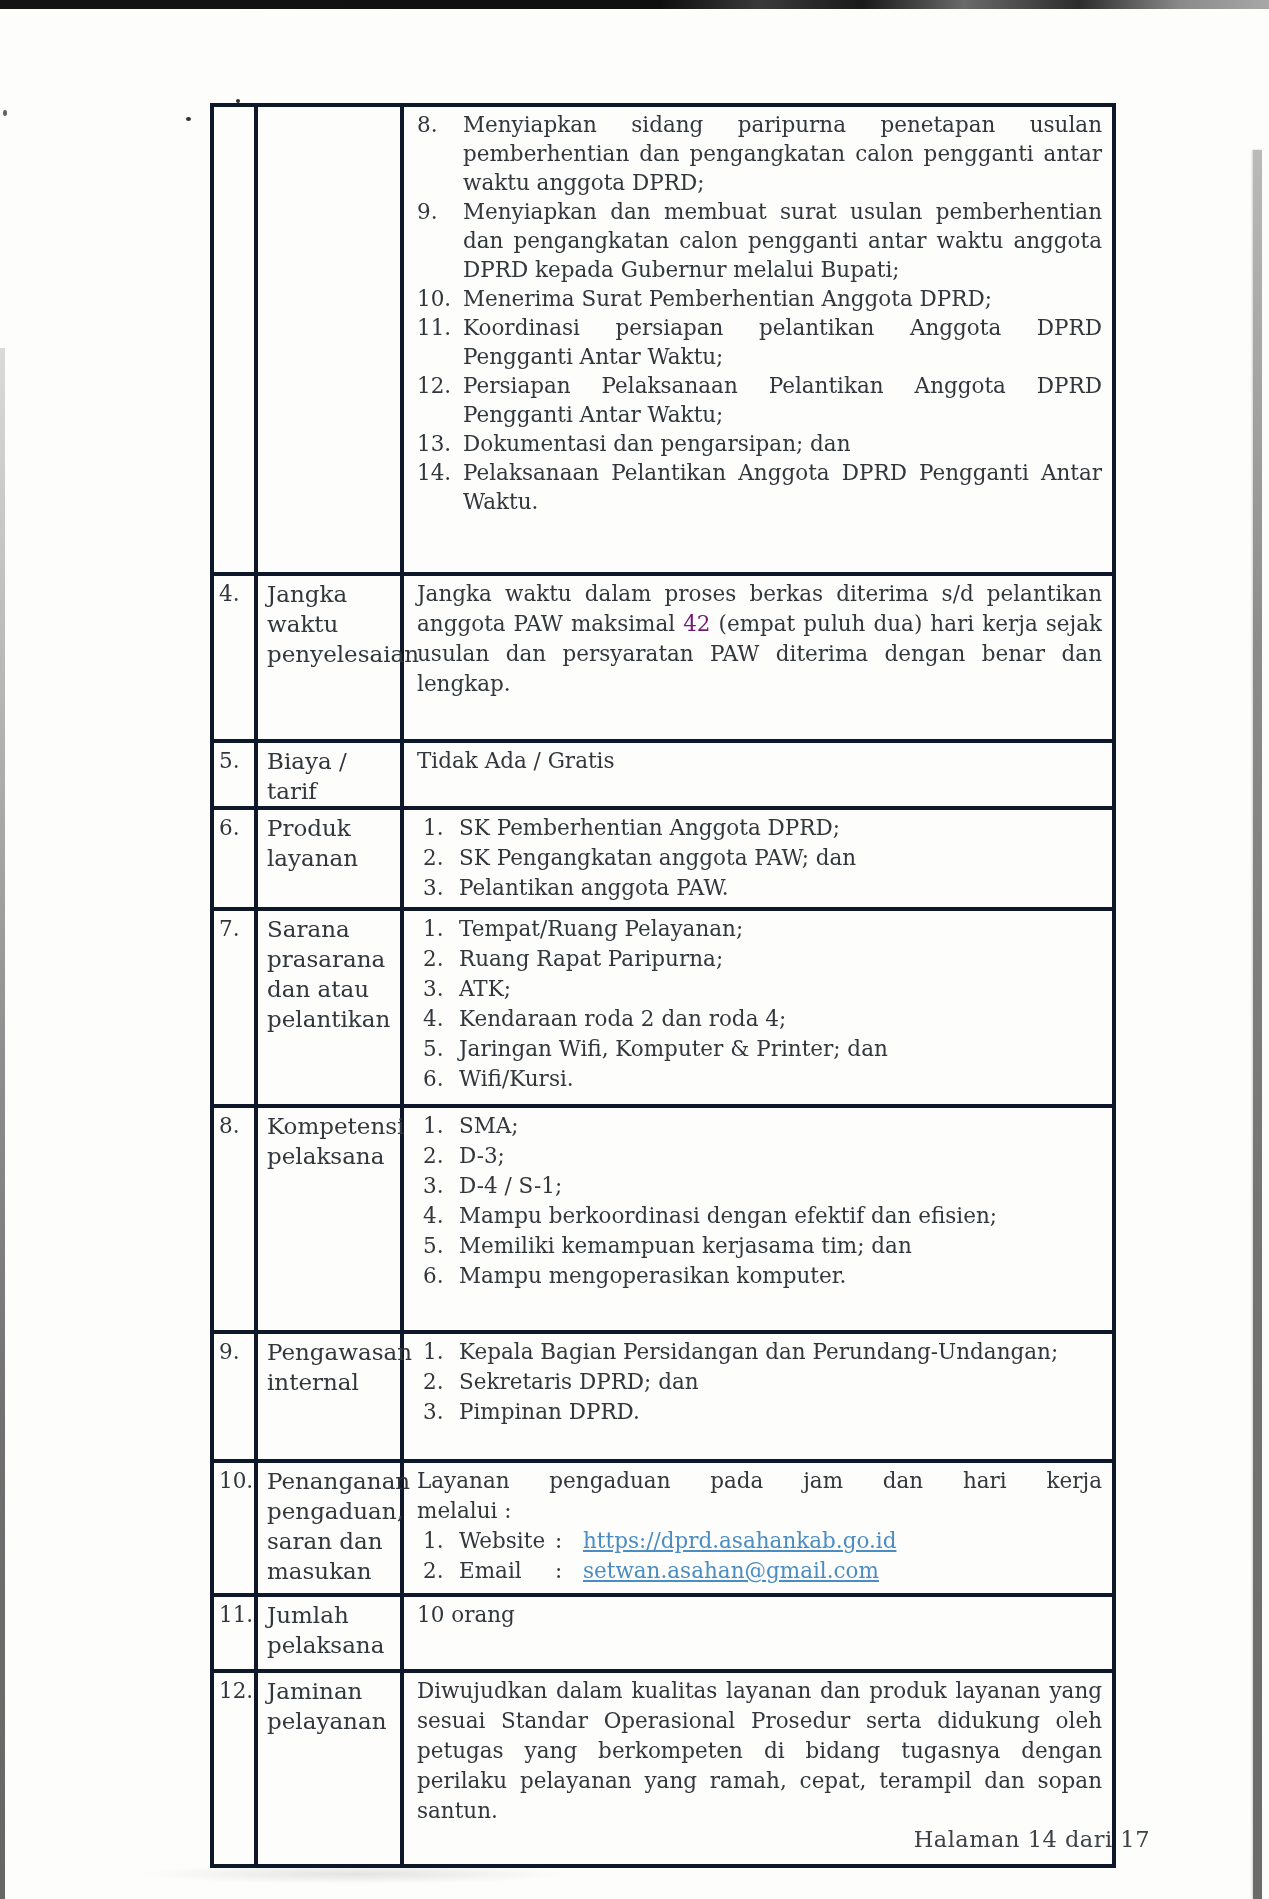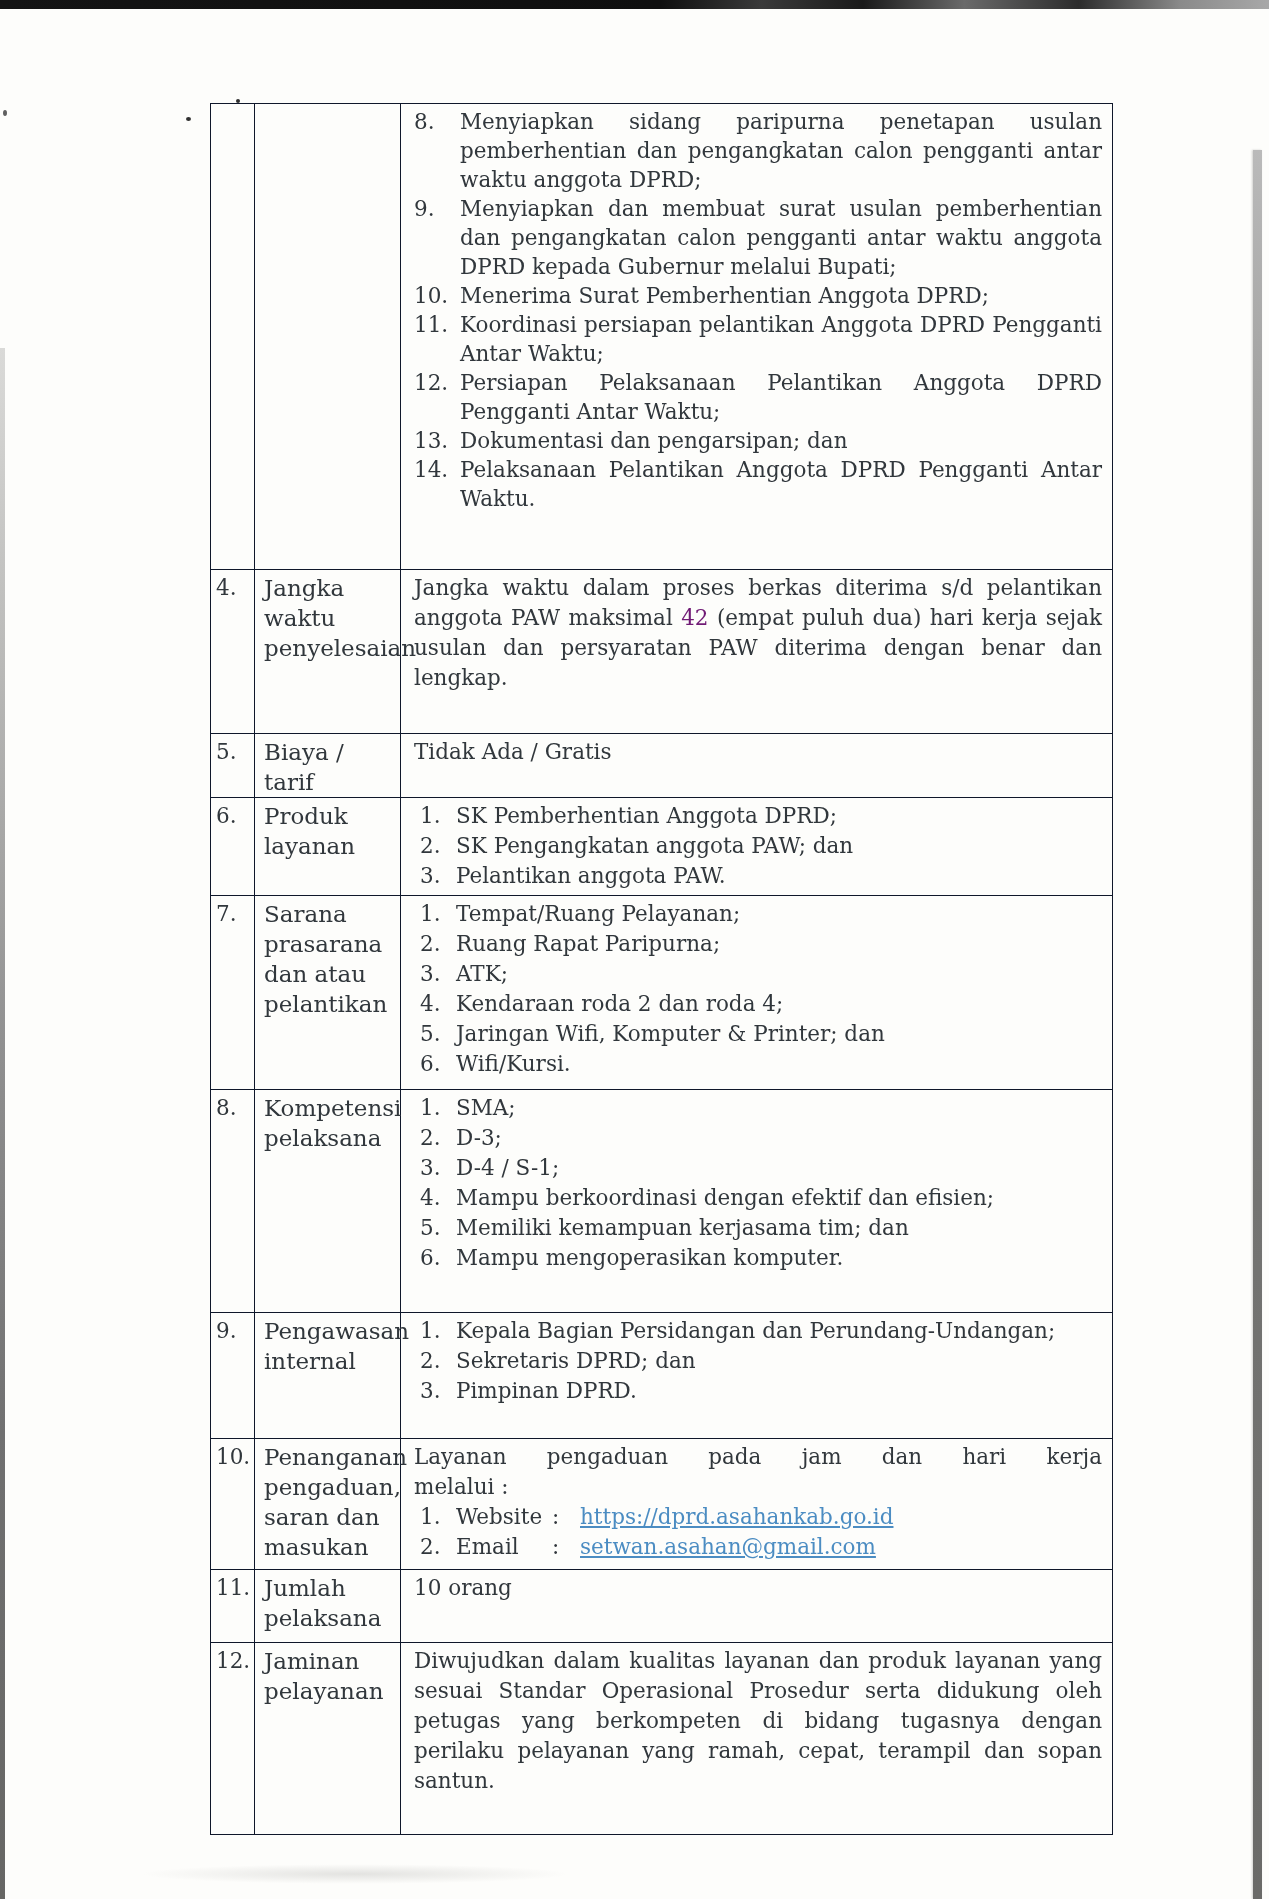--- a/index.html
+++ b/index.html
@@ -18,21 +18,21 @@
     box-shadow:-1px 0 2px rgba(0,0,0,.18);}
   .speck{position:absolute;border-radius:50%;background:#2f2f2f;}
   .s1{left:186px;top:117px;width:5px;height:4px;}
   .s2{left:236px;top:99px;width:4px;height:4px;}
   .s3{left:3px;top:110px;width:4px;height:6px;background:#606060;}
   .smudge{position:absolute;left:140px;top:1864px;width:430px;height:20px;
     background:radial-gradient(ellipse at center,rgba(158,158,155,.28),rgba(158,158,155,0) 70%);}
   
   .svc-table{position:absolute;left:210px;top:103px;width:902px;
     border-collapse:collapse;table-layout:fixed;}
-  .svc-table td{border:1px solid #0f172a;vertical-align:top;padding:0;}
+  .svc-table td{border:4px solid #0f172a;vertical-align:top;padding:0;}
   td.c-num{padding:3px 2px 0 5px;font-size:21.5px;line-height:29px;}
   td.c-label{padding:3px 4px 0 9px;font-size:23px;line-height:30px;}
   td.c-content{padding:3px 10px 4px 13px;font-size:21.5px;line-height:30px;}
   
   .tr0 td{height:458px}.tr1 td{height:156px}.tr2 td{height:32px}
   .tr3 td{height:90px}.tr4 td{height:186px}.tr5 td{height:215px}
   .tr6 td{height:118px}.tr7 td{height:123px}.tr8 td{height:65px}
   .tr9 td{height:184px}
   
   .par{text-align:justify;}
@@ -182,13 +182,14 @@
         <tr class="tr9">
           <td class="c-num">12.</td>
           <td class="c-label">Jaminan pelayanan</td>
           <td class="c-content">
             <div class="par"><span>Diwujudkan dalam kualitas layanan dan produk layanan yang sesuai Standar Operasional Prosedur serta didukung oleh petugas yang berkompeten di bidang tugasnya dengan perilaku pelayanan yang ramah, cepat, terampil dan sopan santun.</span></div>
           </td>
         </tr>
       </tbody>
   </table>
 
+  <div class="footer">Halaman 14 dari 17</div>
 </div>
 
 </body></html>

